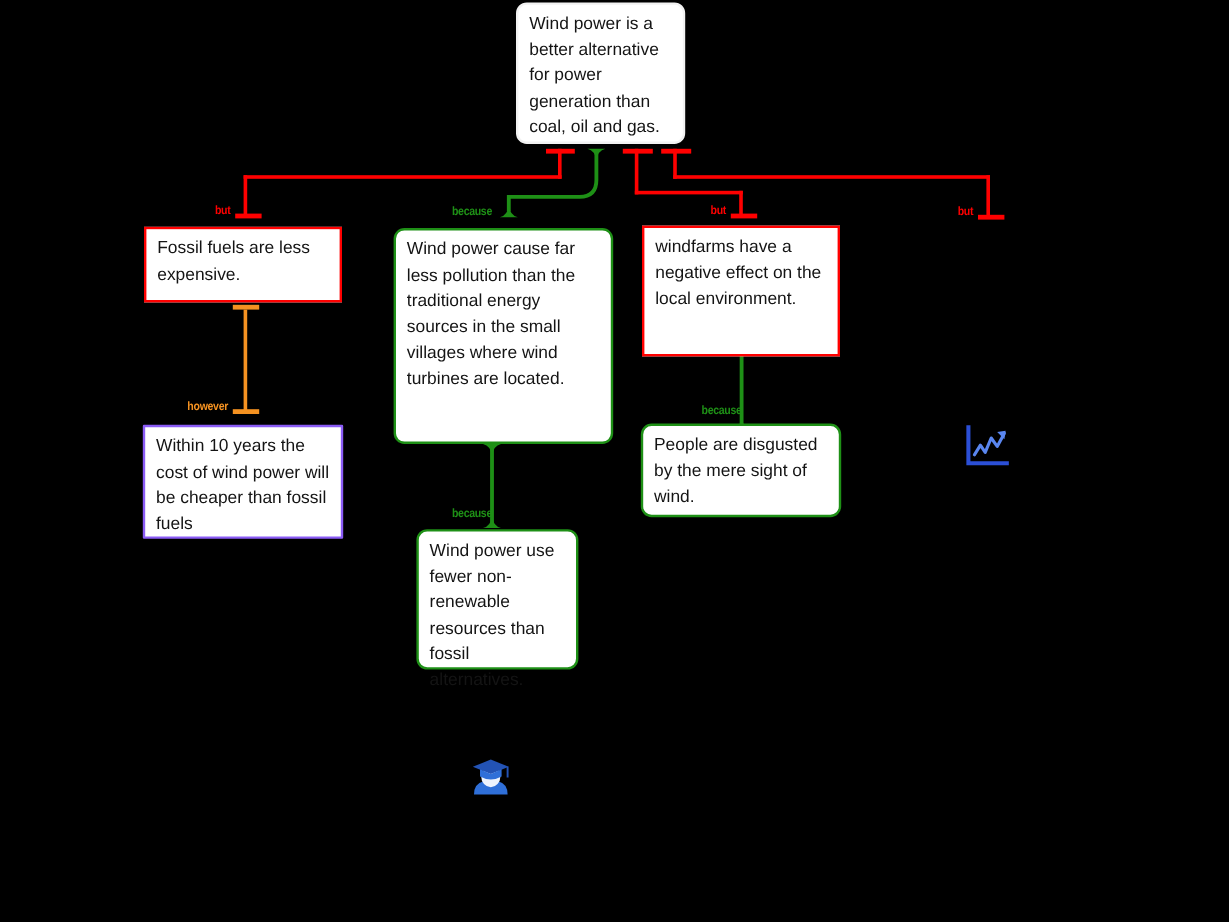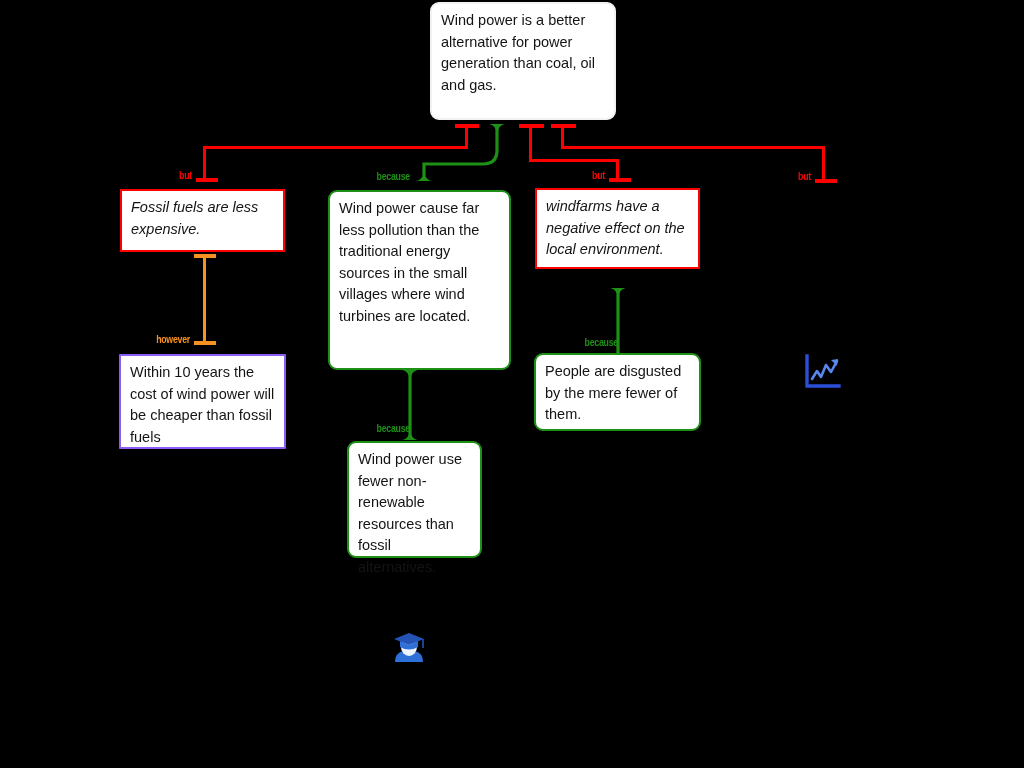--- a/index.html
+++ b/index.html
@@ -9,21 +9,21 @@
   .node{position:absolute;background:#fff;box-sizing:border-box;}
   .node .txt{
     position:absolute;left:9px;right:7px;top:6px;
     font-size:14.5px;line-height:21.5px;color:#141414;
     font-family:"Liberation Sans",sans-serif;white-space:pre-wrap;
   }
 
   
   .n-root{border:2px solid #f2f2f2;border-radius:9px;}
   
-  .n-red{border:2px solid #ff0000;border-radius:0;font-style:italic;}
+  .n-red{border:2px solid #ff0000;border-radius:0;}
   
   .n-green{border:2px solid #1e9016;border-radius:9px;}
   
   .n-orange{border:2px solid #8b5cf6;border-radius:1px;}
 
   .seg{position:absolute;background:#ff0000;}
   .seg.o{background:#f59221;}
 
   .cap{position:absolute;height:4px;background:#ff0000;}
   .cap.o{background:#f59221;}
@@ -98,46 +98,46 @@
   <div class="lbl green" style="left:548px;top:338px;width:70px;text-align:right;">because</div>
 
    fossil-cheaper --&gt;
   <div class="cap o" style="left:194px;top:254px;width:22px;"></div>
   <div class="seg o" style="left:203px;top:258px;width:3px;height:86px;"></div>
   <div class="cap o" style="left:194px;top:341px;width:22px;"></div>
   <div class="lbl orange" style="left:120px;top:335px;width:70px;text-align:right;">however</div>
 
   
 
-  <div class="node n-root" style="left:430px;top:2px;width:186px;height:118px;">
+  <div class="node n-root" style="left:430px;top:2px;width:141px;height:118px;">
     <span class="txt">Wind power is a better alternative for power generation than coal, oil and gas.</span>
   </div>
 
   <div class="node n-red" style="left:120px;top:189px;width:165px;height:63px;">
     <span class="txt">Fossil fuels are less expensive.</span>
   </div>
 
   <div class="node n-orange" style="left:119px;top:354px;width:167px;height:95px;">
     <span class="txt">Within 10 years the cost of wind power will be cheaper than fossil fuels</span>
   </div>
 
   <div class="node n-green" style="left:328px;top:190px;width:183px;height:180px;">
     <span class="txt">Wind power cause far less pollution than the traditional energy sources in the small villages where wind turbines are located.</span>
   </div>
 
   <div class="node n-green" style="left:347px;top:441px;width:135px;height:117px;padding-left:32px;">
     <span class="txt">Wind power use fewer non-renewable resources than fossil alternatives.</span>
   </div>
 
-  <div class="node n-red" style="left:535px;top:188px;width:165px;height:81px;">
+  <div class="node n-red" style="left:535px;top:188px;width:165px;height:109px;">
     <span class="txt">windfarms have a negative effect on the local environment.</span>
   </div>
 
   <div class="node n-green" style="left:534px;top:353px;width:167px;height:78px;">
-    <span class="txt">People are disgusted by the mere fewer of them.</span>
+    <span class="txt">People are disgusted by the mere sight of wind.</span>
   </div>
 
 
   
 
   <svg class="icon" style="left:801px;top:352px;width:42px;height:40px;" viewBox="0 0 42 40">
     <path d="M6,4 L6,34 L38,34" fill="none" stroke="#2b4fd6" stroke-width="3.4" stroke-linecap="square"></path>
     <path d="M11,27 L16,19 L20,25 L25,13 L30,20 L36,9" fill="none" stroke="#5a86ef" stroke-width="2.6" stroke-linejoin="round" stroke-linecap="round"></path>
     <path d="M30,8 L37,7 L36,14 Z" fill="#5a86ef"></path>
   </svg>

